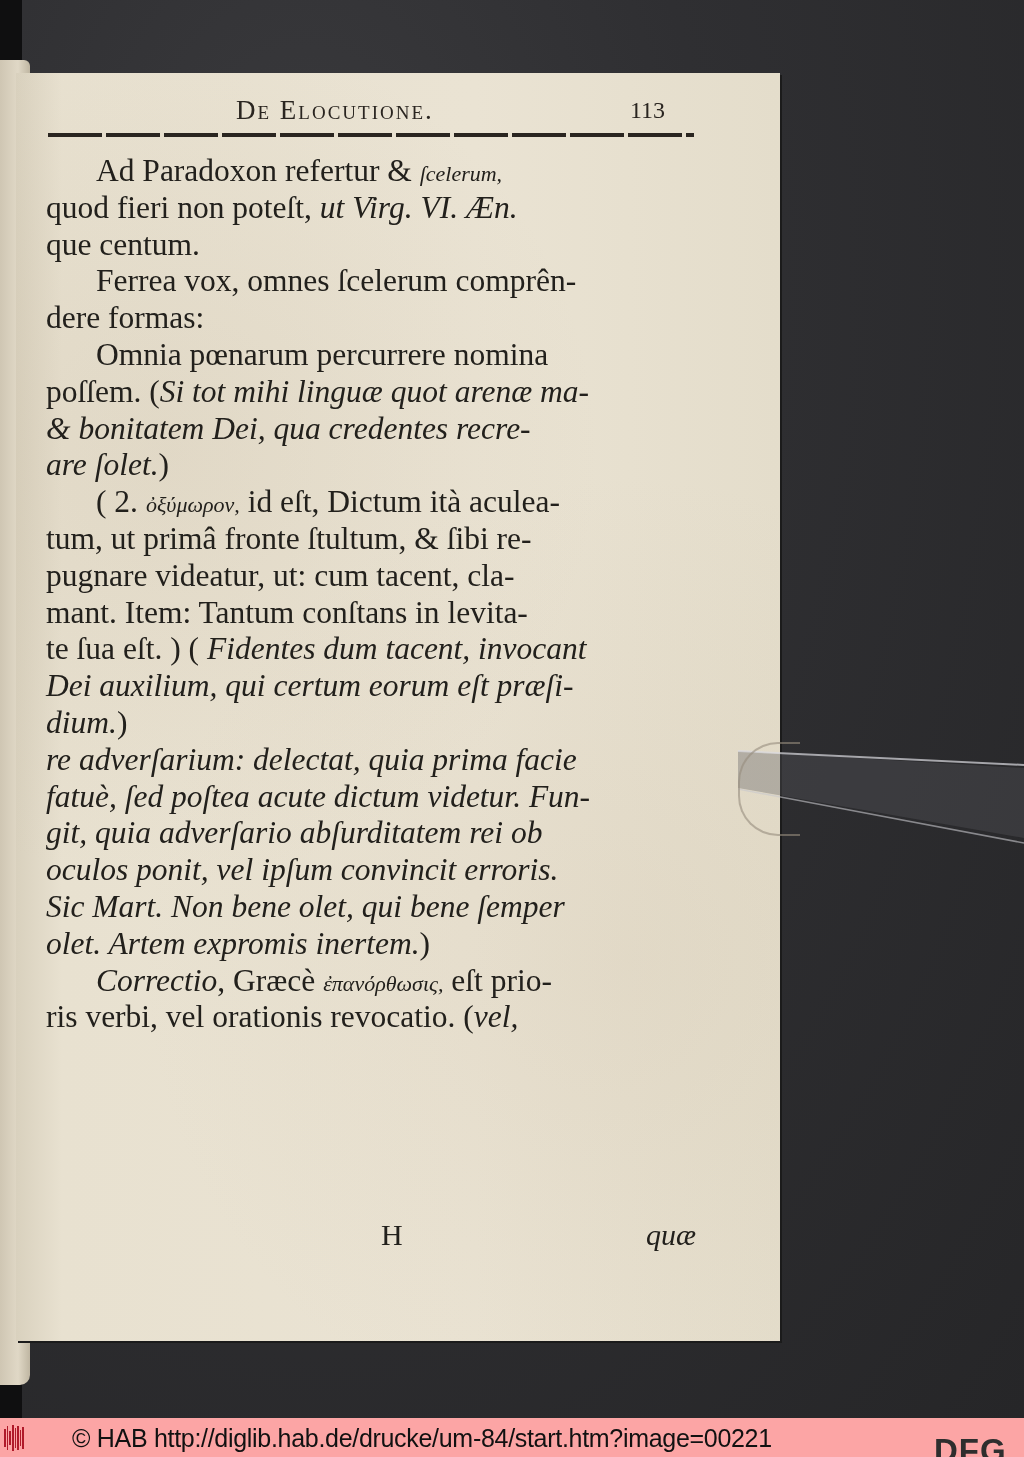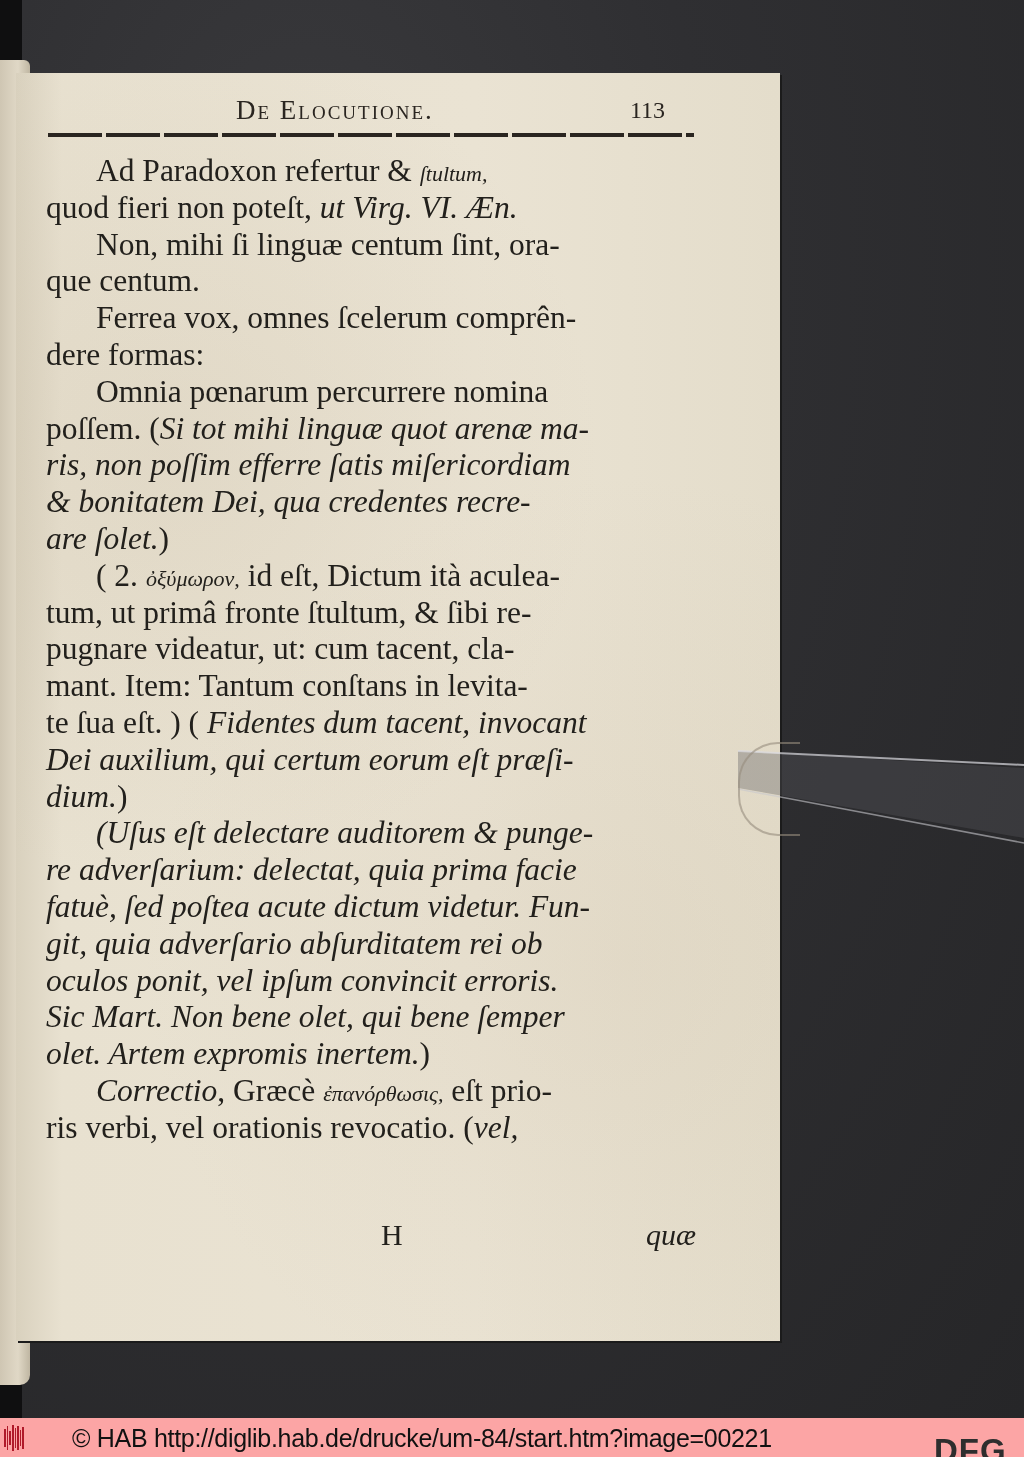--- a/index.html
+++ b/index.html
@@ -95,39 +95,36 @@
 <div class="prev-page"></div>
 
 <div class="page">
   <div class="running-head">
     <span class="rh-title">De Elocutione.</span>
     <span class="rh-page">113</span>
   </div>
   <div class="rule"></div>
 
   <div class="text-block" id="text-block">
-      <span class="line indent"><span>Ad Paradoxon refertur &amp; </span><span class="gk">ſtultum,</span></span>
+      <span class="line indent"><span>Ad Paradoxon refertur &amp; </span><span class="gk">ſcelerum,</span></span>
       <span class="line"><span>quod fieri non poteſt, </span><span class="it">ut Virg. VI. Æn.</span></span>
-      <span class="line indent"><span>Non, mihi ſi linguæ centum ſint, ora-</span></span>
       <span class="line"><span>que centum.</span></span>
       <span class="line indent"><span>Ferrea vox, omnes ſcelerum comprên-</span></span>
       <span class="line"><span>dere formas:</span></span>
       <span class="line indent"><span>Omnia pœnarum percurrere nomina</span></span>
       <span class="line"><span>poſſem. (</span><span class="it">Si tot mihi linguæ quot arenæ ma-</span></span>
-      <span class="line"><span class="it">ris, non poſſim efferre ſatis miſericordiam</span></span>
       <span class="line"><span class="it">&amp; bonitatem Dei, qua credentes recre-</span></span>
       <span class="line"><span class="it">are ſolet.</span><span>)</span></span>
       <span class="line indent"><span>( 2. </span><span class="gk">ὀξύμωρον,</span><span> id eſt, Dictum ità aculea-</span></span>
       <span class="line"><span>tum, ut primâ fronte ſtultum, &amp; ſibi re-</span></span>
       <span class="line"><span>pugnare videatur, ut: cum tacent, cla-</span></span>
       <span class="line"><span>mant. Item: Tantum conſtans in levita-</span></span>
       <span class="line"><span>te ſua eſt. ) ( </span><span class="it">Fidentes dum tacent, invocant</span></span>
       <span class="line"><span class="it">Dei auxilium, qui certum eorum eſt præſi-</span></span>
       <span class="line"><span class="it">dium.</span><span>)</span></span>
-      <span class="line indent"><span class="it">(Uſus eſt delectare auditorem &amp; punge-</span></span>
       <span class="line"><span class="it">re adverſarium: delectat, quia prima facie</span></span>
       <span class="line"><span class="it">fatuè, ſed poſtea acute dictum videtur. Fun-</span></span>
       <span class="line"><span class="it">git, quia adverſario abſurditatem rei ob</span></span>
       <span class="line"><span class="it">oculos ponit, vel ipſum convincit erroris.</span></span>
       <span class="line"><span class="it">Sic Mart. Non bene olet, qui bene ſemper</span></span>
       <span class="line"><span class="it">olet. Artem expromis inertem.</span><span>)</span></span>
       <span class="line indent"><span class="it">Correctio</span><span>, Græcè </span><span class="gk">ἐπανόρθωσις,</span><span> eſt prio-</span></span>
       <span class="line"><span>ris verbi, vel orationis revocatio. (</span><span class="it">vel,</span></span>
     </div>
 

